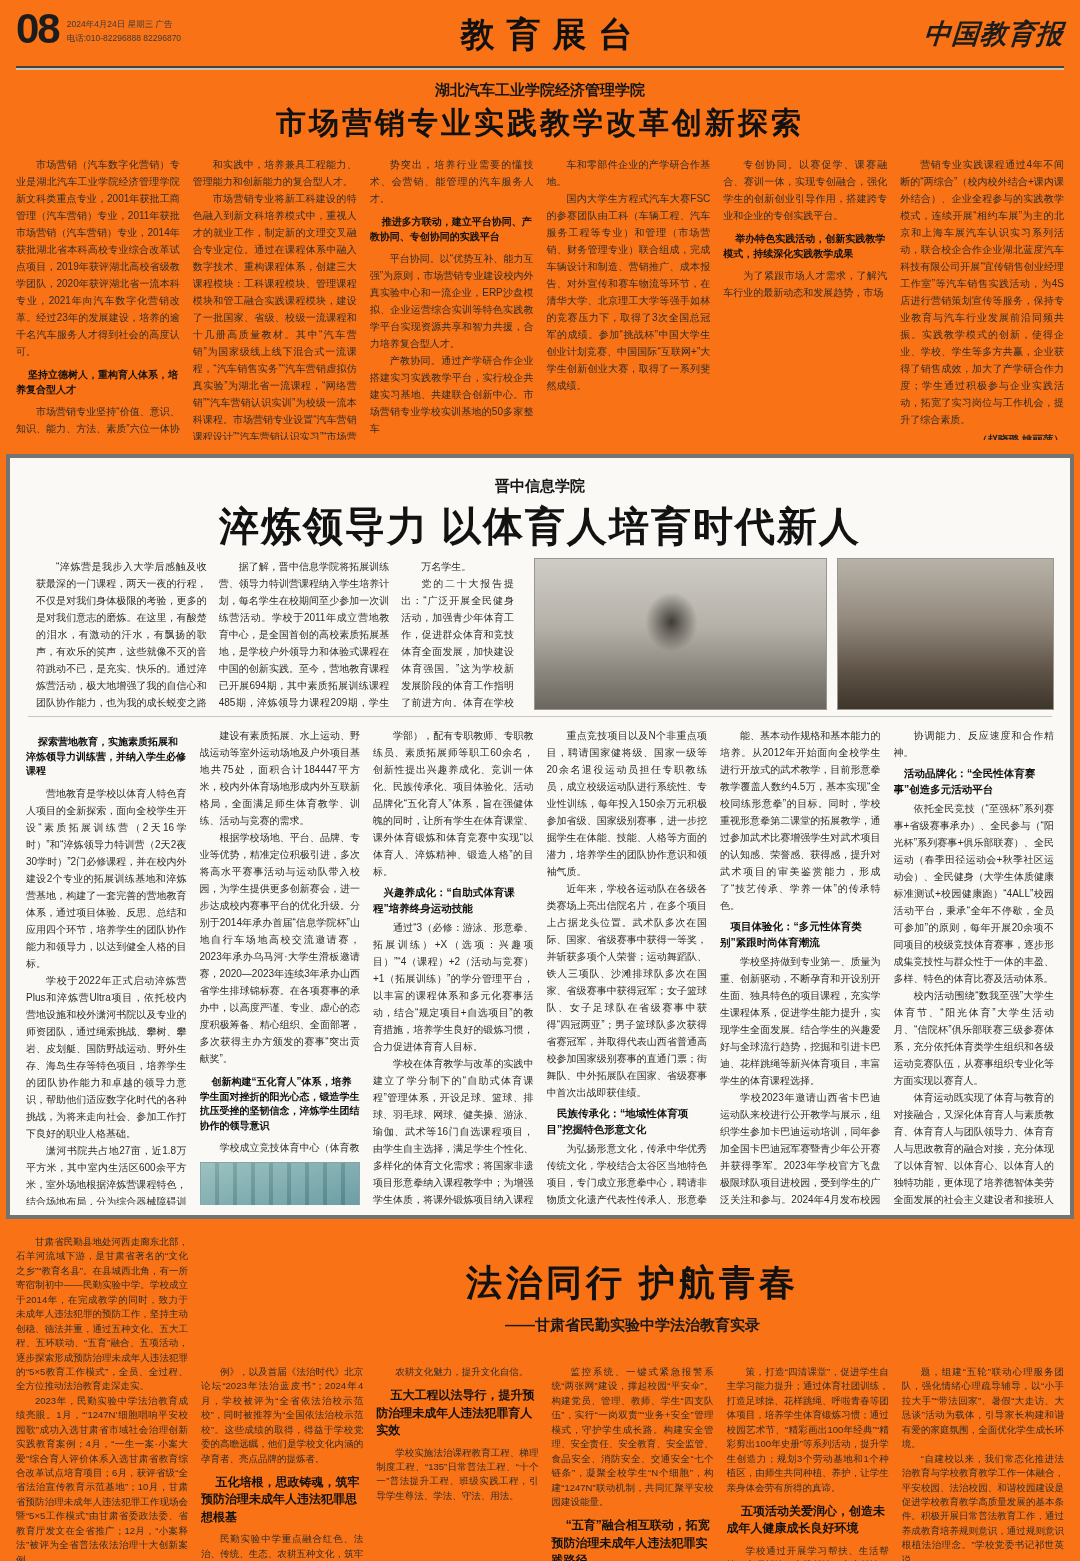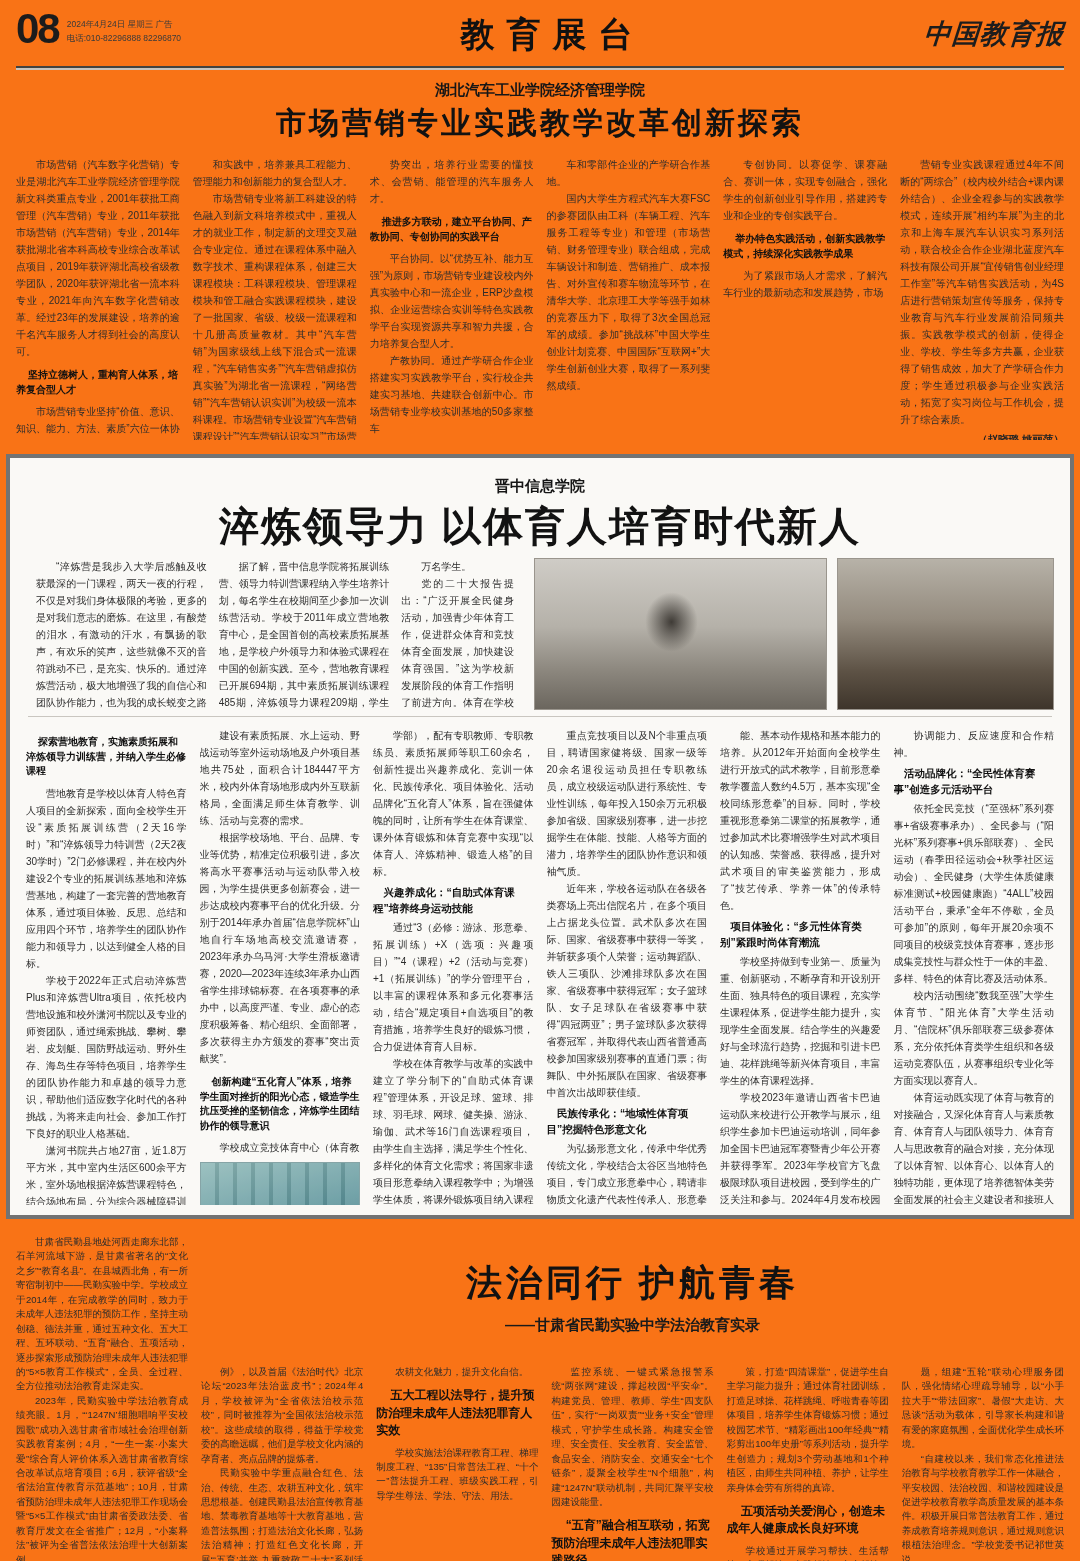--- a/index.html
+++ b/index.html
@@ -182,20 +182,21 @@
             <p class="para">甘肃省民勤县地处河西走廊东北部，石羊河流域下游，是甘肃省著名的“文化之乡”“教育名县”。在县城西北角，有一所寄宿制初中——民勤实验中学。学校成立于2014年，在完成教学的同时，致力于未成年人违法犯罪的预防工作，坚持主动创稳、德法并重，通过五种文化、五大工程、五环联动、“五育”融合、五项活动，逐步探索形成预防治理未成年人违法犯罪的“5×5教育工作模式”，全员、全过程、全方位推动法治教育走深走实。</p>
             <p class="para">2023年，民勤实验中学法治教育成绩亮眼。1月，“‘1247N’细胞唱响平安校园歌”成功入选甘肃省市域社会治理创新实践教育案例；4月，“一生一案·小案大爱”综合育人评价体系入选甘肃省教育综合改革试点培育项目；6月，获评省级“全省法治宣传教育示范基地”；10月，甘肃省预防治理未成年人违法犯罪工作现场会暨“5×5工作模式”由甘肃省委政法委、省教育厅发文在全省推广；12月，“小案释法”被评为全省普法依法治理十大创新案例。</p>
           </div>
         </div>
       <div class="a3-right">
         <h1 class="headline h3a">法治同行 护航青春</h1>
         <div class="subtitle">——甘肃省民勤实验中学法治教育实录</div>
         <div class="cols">
             <div class="col">
               <p class="para">例》，以及首届《法治时代》北京论坛“2023年法治蓝皮书”；2024年4月，学校被评为“全省依法治校示范校”，同时被推荐为“全国依法治校示范校”。这些成绩的取得，得益于学校党委的高瞻远瞩，他们是学校文化内涵的孕育者、亮点品牌的提炼者。</p>
+              <h3 class="sub">五化培根，思政铸魂，筑牢预防治理未成年人违法犯罪思想根基</h3>
               <p class="para">民勤实验中学重点融合红色、法治、传统、生态、农耕五种文化，筑牢思想根基。创建民勤县法治宣传教育基地、禁毒教育基地等十大教育基地，营造普法氛围；打造法治文化长廊，弘扬法治精神；打造红色文化长廊，开展“‘五育’并举 九重致敬二十大”系列活动，厚植爱国主义情怀；建成农耕文化长廊、沙生植物标本园，让学生亲身感受</p>
             </div>
             <div class="col">
               <p class="para">农耕文化魅力，提升文化自信。</p>
               <h3 class="sub">五大工程以法导行，提升预防治理未成年人违法犯罪育人实效</h3>
               <p class="para">学校实施法治课程教育工程、梯理制度工程、“135”日常普法工程、“十个一”普法提升工程、班级实践工程，引导学生尊法、学法、守法、用法。</p>
             </div>
             <div class="col">
               <p class="para">监控系统、一键式紧急报警系统“两张网”建设，撑起校园“平安伞”。构建党员、管理、教师、学生“四支队伍”，实行“一岗双责”“业务+安全”管理模式，守护学生成长路。构建安全管理、安全责任、安全教育、安全监管、食品安全、消防安全、交通安全“七个链条”，凝聚全校学生“N个细胞”，构建“1247N”联动机制，共同汇聚平安校园建设能量。</p>
               <h3 class="sub">“五育”融合相互联动，拓宽预防治理未成年人违法犯罪实践路径</h3>

